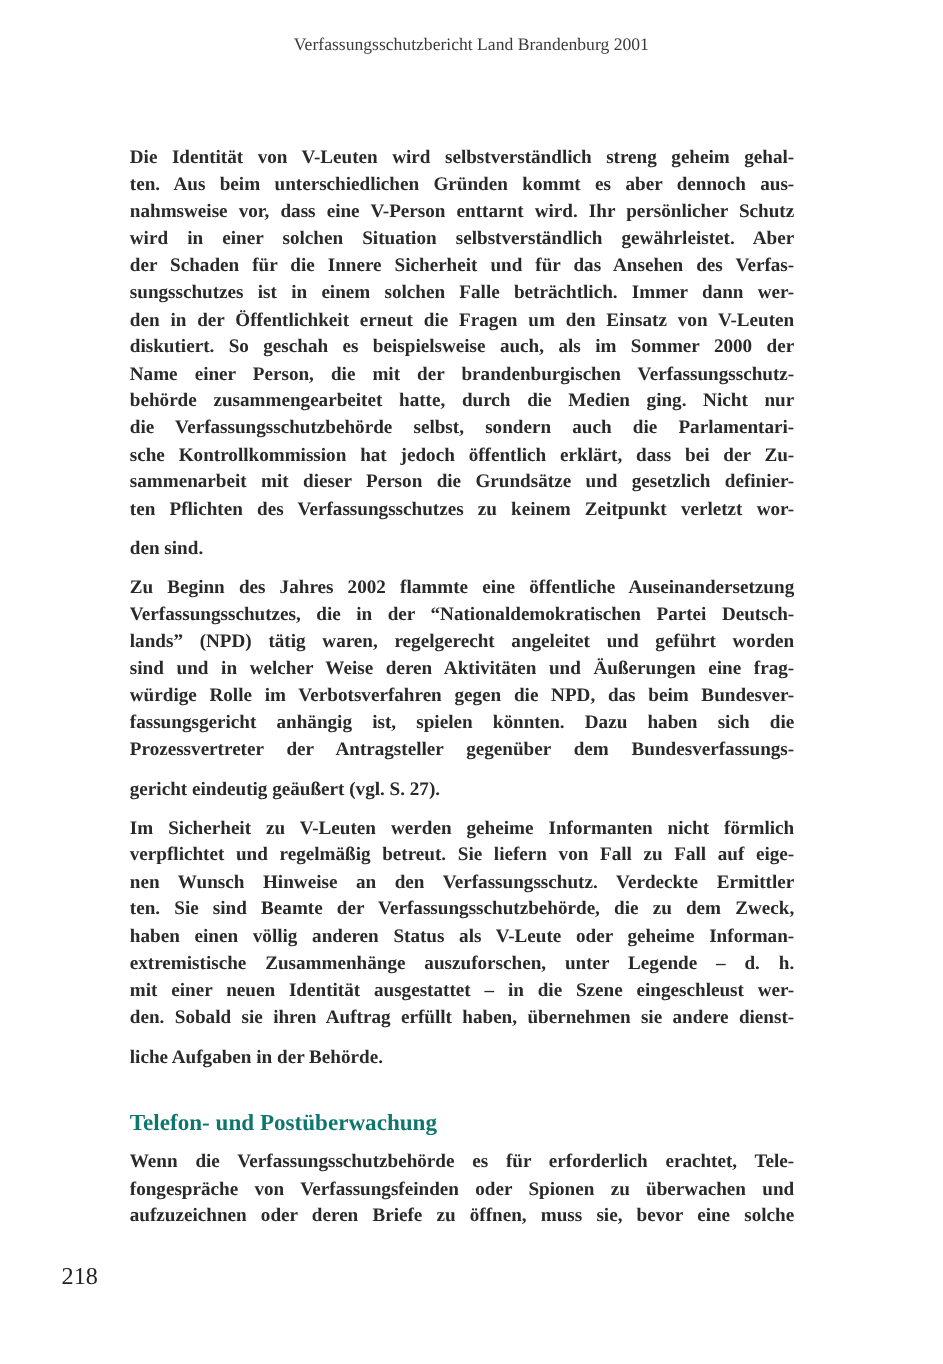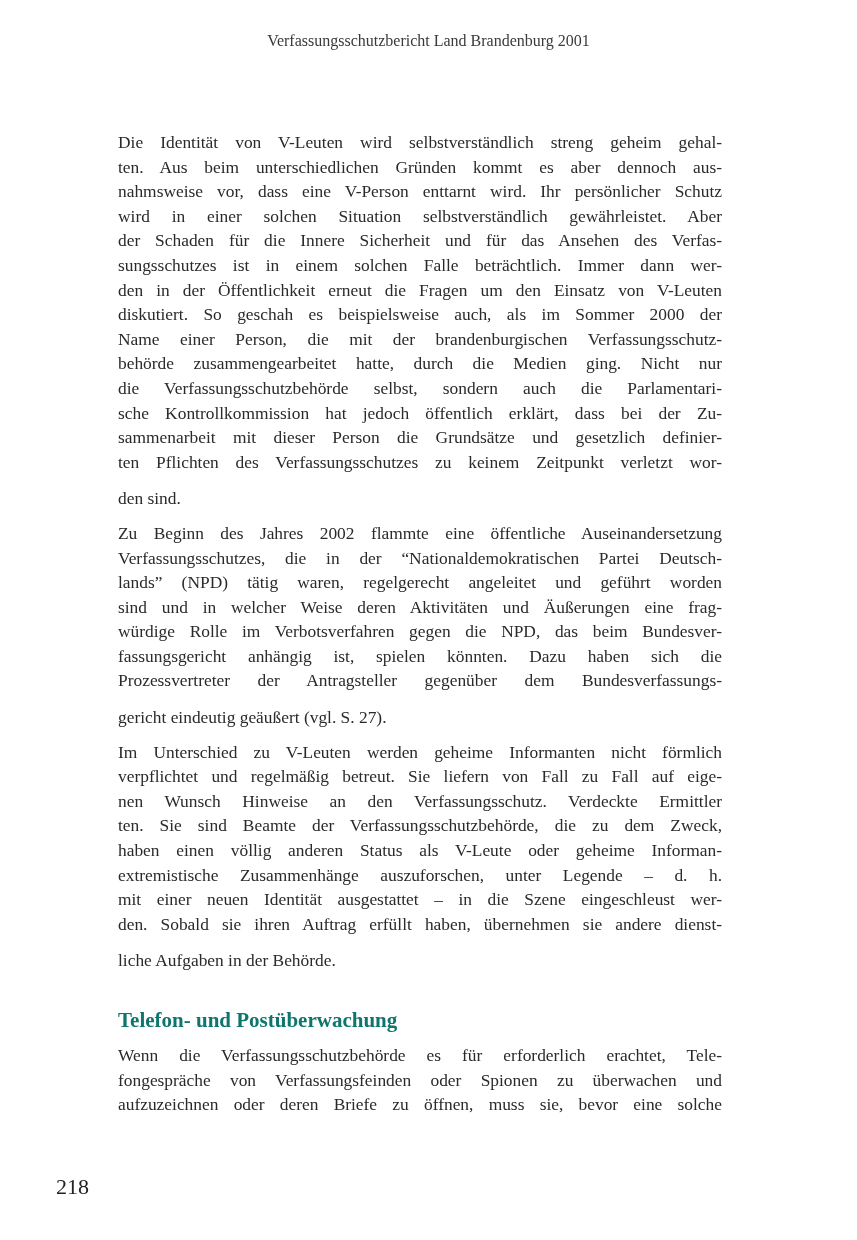--- a/index.html
+++ b/index.html
@@ -2,28 +2,28 @@
 <html><head>
 <meta charset="utf-8">
 <style>
   html, body { margin: 0; padding: 0; background: #ffffff; }
   body { width: 857px; height: 1240px; position: relative; overflow: hidden;
          font-family: "Liberation Serif", "DejaVu Serif", serif; color: #2a2a2a; }
   .running-header { position: absolute; top: 32px; left: 0; width: 857px; text-align: center;
          font-size: 16px; color: #3a3a3a; }
   .content { position: absolute; left: 118px; top: 130px; width: 604px; }
   .para { margin: 0; font-size: 17.4px; line-height: 24.6px; text-align: justify;
-          hyphens: manual; }
+          hyphens: manual; font-weight: bold; }
   .line { display: block; text-align: justify; text-align-last: justify; white-space: nowrap; }
   .line.last { text-align-last: left; margin-top: 12px; }
   .gap { height: 10px; }
   .section-heading { position: absolute; left: 118px; top: 1008px; margin: 0;
          font-size: 21px; font-weight: bold; color: #0f766e; }
   .content2 { position: absolute; left: 118px; top: 1043px; width: 604px; }
-  .page-number { position: absolute; left: 56px; top: 1174px; font-size: 22px; color: #222; }
+  .page-number { position: absolute; left: 56px; top: 1147px; font-size: 22px; color: #222; }
 </style>
 </head>
 <body>
 
 <div class="running-header">Verfassungsschutzbericht Land Brandenburg 2001</div>
 
 <div class="content">
   <p class="para">
     <span class="line">Die Identität von V-Leuten wird selbstverständlich streng geheim gehal-</span>
     <span class="line">ten. Aus beim unterschiedlichen Gründen kommt es aber dennoch aus-</span>
@@ -47,21 +47,21 @@
     <span class="line">Verfassungsschutzes, die in der “Nationaldemokratischen Partei Deutsch-</span>
     <span class="line">lands” (NPD) tätig waren, regelgerecht angeleitet und geführt worden</span>
     <span class="line">sind und in welcher Weise deren Aktivitäten und Äußerungen eine frag-</span>
     <span class="line">würdige Rolle im Verbotsverfahren gegen die NPD, das beim Bundesver-</span>
     <span class="line">fassungsgericht anhängig ist, spielen könnten. Dazu haben sich die</span>
     <span class="line">Prozessvertreter der Antragsteller gegenüber dem Bundesverfassungs-</span>
     <span class="line last">gericht eindeutig geäußert (vgl. S. 27).</span>
   </p>
   <div class="gap"></div>
   <p class="para">
-    <span class="line">Im Unterschied zu V-Leuten werden geheime Informanten nicht förmlich</span>
+    <span class="line">Im Sicherheit zu V-Leuten werden geheime Informanten nicht förmlich</span>
     <span class="line">verpflichtet und regelmäßig betreut. Sie liefern von Fall zu Fall auf eige-</span>
     <span class="line">nen Wunsch Hinweise an den Verfassungsschutz. Verdeckte Ermittler</span>
     <span class="line">ten. Sie sind Beamte der Verfassungsschutzbehörde, die zu dem Zweck,</span>
     <span class="line">haben einen völlig anderen Status als V-Leute oder geheime Informan-</span>
     <span class="line">extremistische Zusammenhänge auszuforschen, unter Legende – d. h.</span>
     <span class="line">mit einer neuen Identität ausgestattet – in die Szene eingeschleust wer-</span>
     <span class="line">den. Sobald sie ihren Auftrag erfüllt haben, übernehmen sie andere dienst-</span>
     <span class="line last">liche Aufgaben in der Behörde.</span>
   </p>
 </div>

